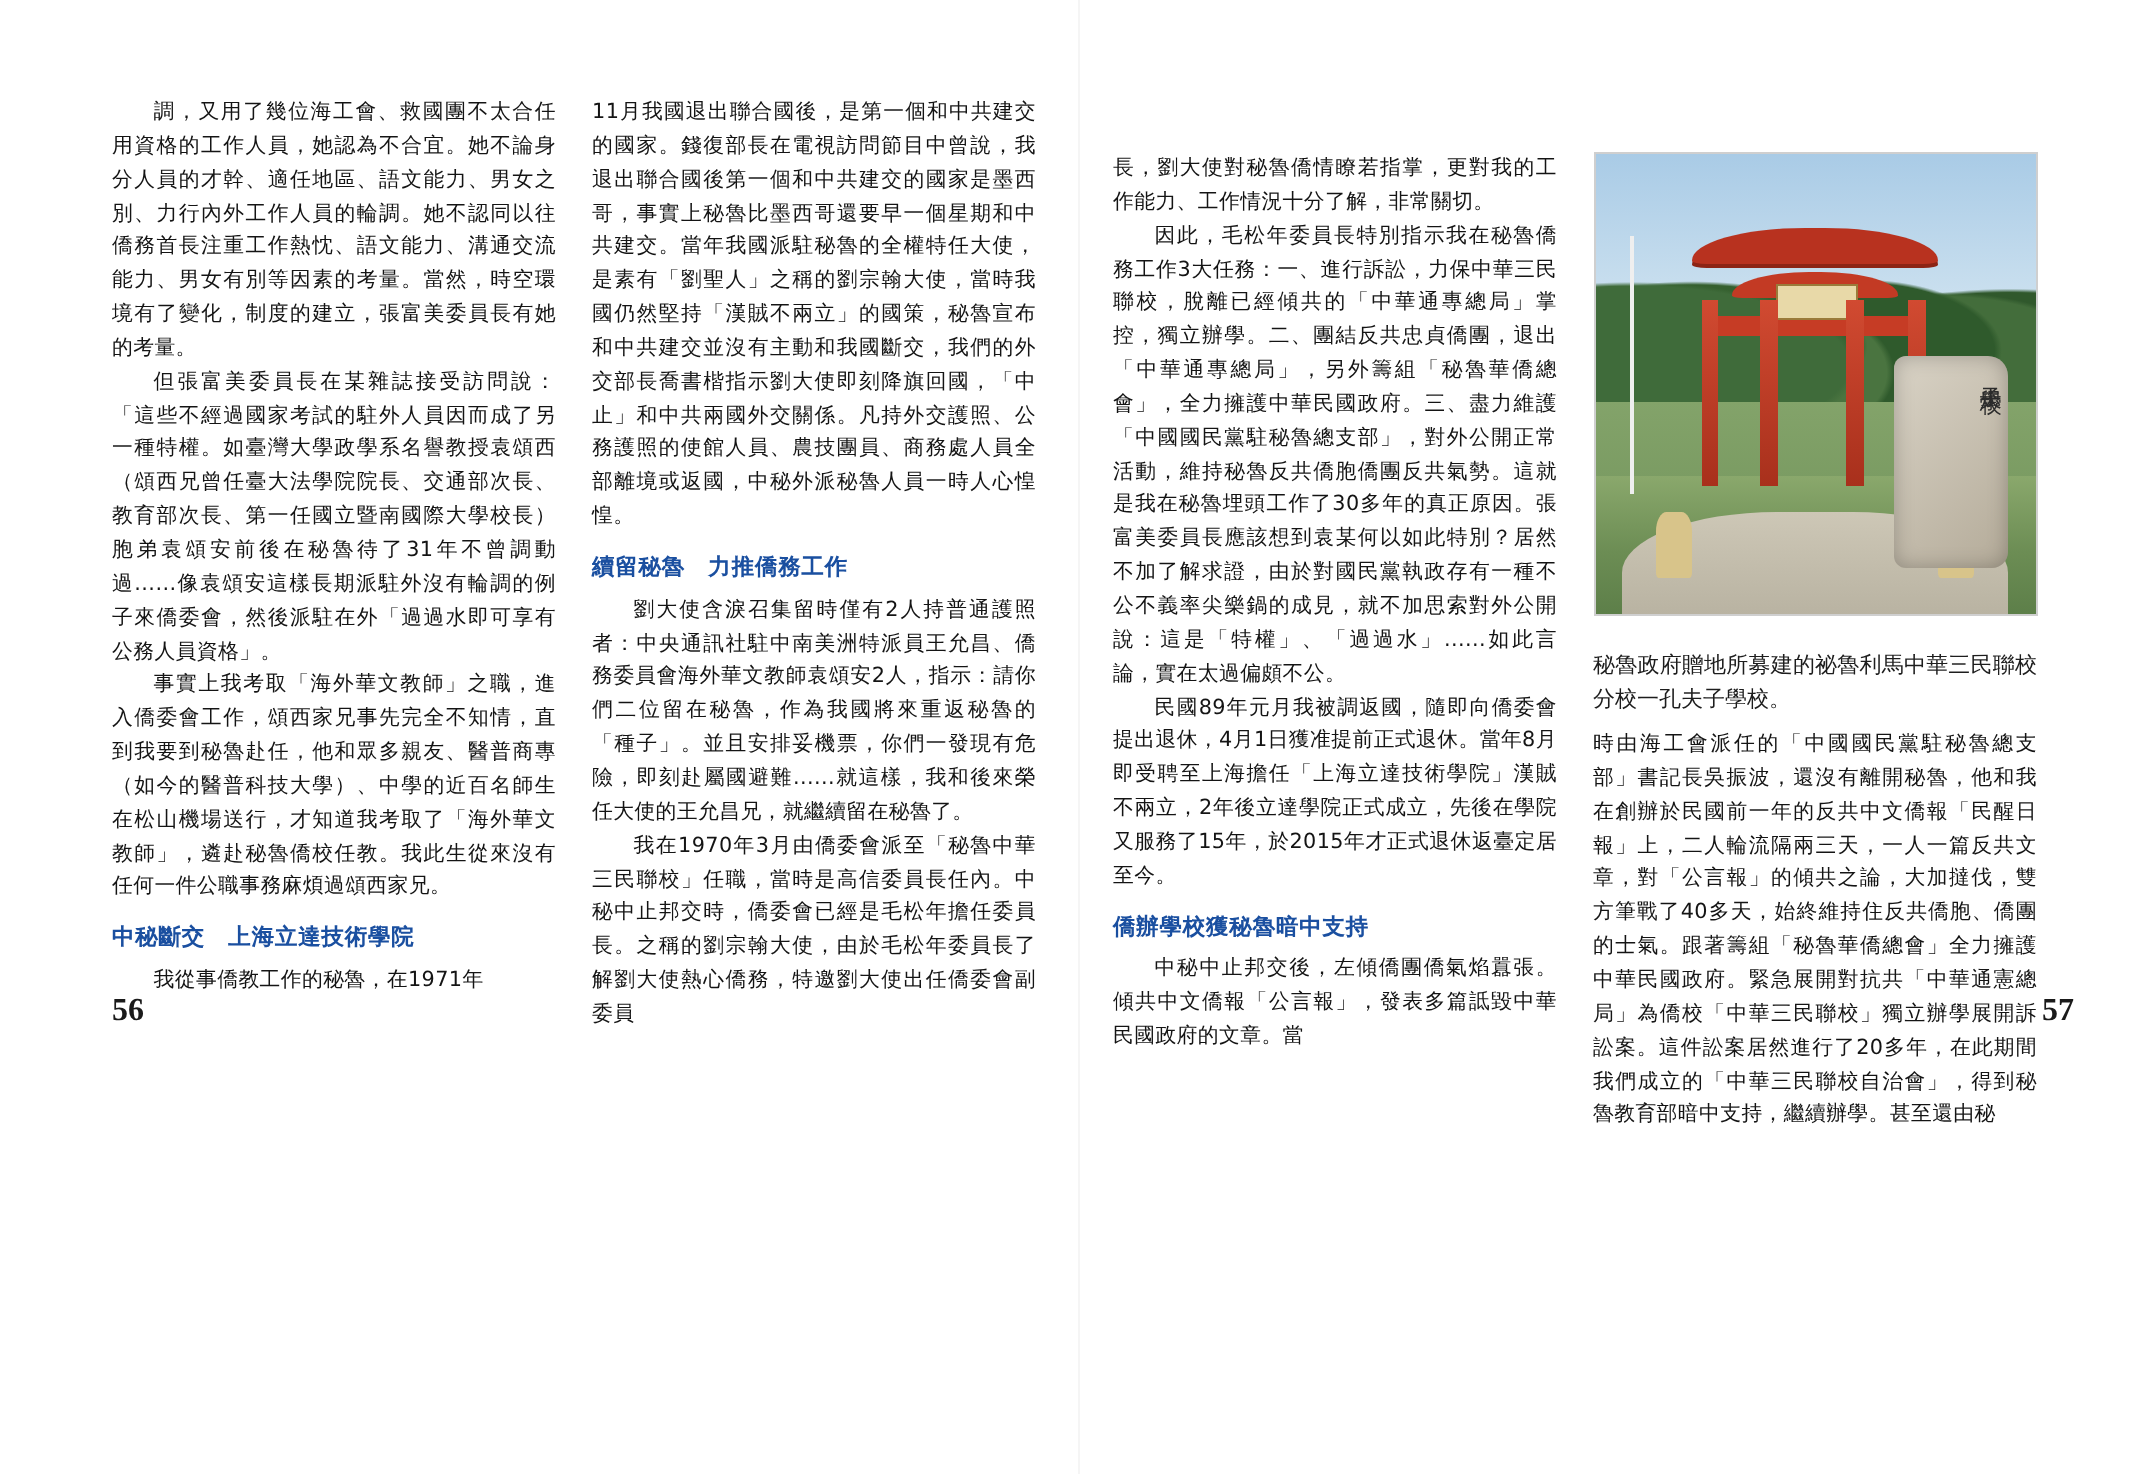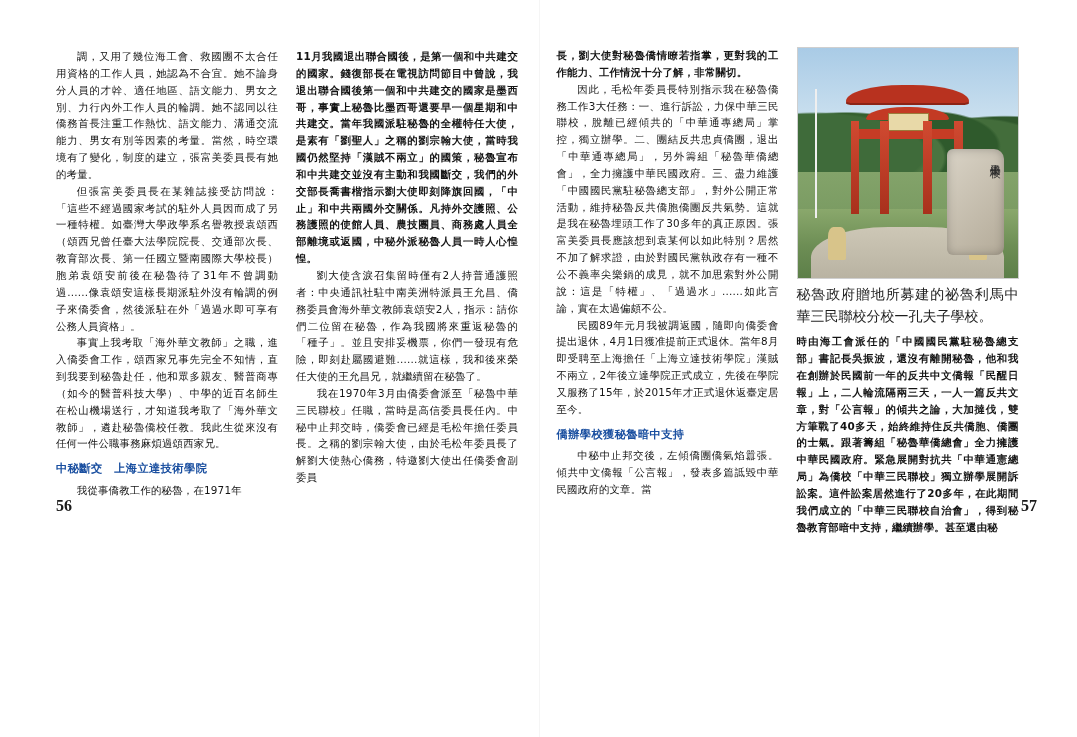--- a/index.html
+++ b/index.html
@@ -20,40 +20,40 @@
     inset: 0;
     display: flex;
   }
   .page {
     position: relative;
     width: 538.5px;
     height: 533px;
     box-sizing: border-box;
   }
   .page-left  { padding: 48px 18px 40px 56px; }
-  .page-right { padding: 47px 56px 40px 18px; }
+  .page-right { padding: 76px 56px 40px 18px; }
 
   .cols {
     display: flex;
     gap: 18px;
     height: 620px;
   }
   .col {
     width: 222px;
     font-size: 10.4px;
     line-height: 1.62;
     text-align: justify;
     color: #141414;
   }
   .col p {
     margin: 0 0 0 0;
     text-indent: 2em;
     letter-spacing: 0.02em;
   }
-  .col p.noindent { text-indent: 0; font-weight: bold; }
+  .col p.noindent { text-indent: 0; }
   .subhead {
     color: #1a4fa0;
     font-weight: bold;
     font-size: 11.2px;
     margin: 9px 0 4px 0;
     letter-spacing: 0.04em;
     line-height: 1.5;
   }
   .folio {
     position: absolute;
@@ -162,25 +162,25 @@
     line-height: 1.05;
     writing-mode: vertical-rl;
     text-orientation: upright;
     padding: 6px 4px;
     box-sizing: border-box;
     letter-spacing: 1px;
     font-family: "DejaVu Sans", sans-serif;
   }
   .caption {
     width: 222px;
-    font-size: 14px;
+    font-size: 11px;
     line-height: 1.55;
     color: #1d1d1d;
     text-align: justify;
-    margin-top: 5px;
+    margin-top: 16px;
   }
   .gutter-shadow {
     position: absolute;
     left: 50%;
     top: 0;
     width: 1px;
     height: 100%;
     background: rgba(0,0,0,0.04);
   }
 </style>
@@ -195,20 +195,21 @@
       <div class="col">
         <p>調，又用了幾位海工會、救國團不太合任用資格的工作人員，她認為不合宜。她不論身分人員的才幹、適任地區、語文能力、男女之別、力行內外工作人員的輪調。她不認同以往僑務首長注重工作熱忱、語文能力、溝通交流能力、男女有別等因素的考量。當然，時空環境有了變化，制度的建立，張富美委員長有她的考量。</p>
         <p>但張富美委員長在某雜誌接受訪問說：「這些不經過國家考試的駐外人員因而成了另一種特權。如臺灣大學政學系名譽教授袁頌西（頌西兄曾任臺大法學院院長、交通部次長、教育部次長、第一任國立暨南國際大學校長）胞弟袁頌安前後在秘魯待了31年不曾調動過......像袁頌安這樣長期派駐外沒有輪調的例子來僑委會，然後派駐在外「過過水即可享有公務人員資格」。</p>
         <p>事實上我考取「海外華文教師」之職，進入僑委會工作，頌西家兄事先完全不知情，直到我要到秘魯赴任，他和眾多親友、醫普商專（如今的醫普科技大學）、中學的近百名師生在松山機場送行，才知道我考取了「海外華文教師」，遴赴秘魯僑校任教。我此生從來沒有任何一件公職事務麻煩過頌西家兄。</p>
         <div class="subhead">中秘斷交　上海立達技術學院</div>
         <p>我從事僑教工作的秘魯，在1971年</p>
       </div>
 
       <div class="col">
         <p class="noindent">11月我國退出聯合國後，是第一個和中共建交的國家。錢復部長在電視訪問節目中曾說，我退出聯合國後第一個和中共建交的國家是墨西哥，事實上秘魯比墨西哥還要早一個星期和中共建交。當年我國派駐秘魯的全權特任大使，是素有「劉聖人」之稱的劉宗翰大使，當時我國仍然堅持「漢賊不兩立」的國策，秘魯宣布和中共建交並沒有主動和我國斷交，我們的外交部長喬書楷指示劉大使即刻降旗回國，「中止」和中共兩國外交關係。凡持外交護照、公務護照的使館人員、農技團員、商務處人員全部離境或返國，中秘外派秘魯人員一時人心惶惶。</p>
+        <div class="subhead">續留秘魯　力推僑務工作</div>
         <p>劉大使含淚召集留時僅有2人持普通護照者：中央通訊社駐中南美洲特派員王允昌、僑務委員會海外華文教師袁頌安2人，指示：請你們二位留在秘魯，作為我國將來重返秘魯的「種子」。並且安排妥機票，你們一發現有危險，即刻赴屬國避難......就這樣，我和後來榮任大使的王允昌兄，就繼續留在秘魯了。</p>
         <p>我在1970年3月由僑委會派至「秘魯中華三民聯校」任職，當時是高信委員長任內。中秘中止邦交時，僑委會已經是毛松年擔任委員長。之稱的劉宗翰大使，由於毛松年委員長了解劉大使熱心僑務，特邀劉大使出任僑委會副委員</p>
       </div>
 
     </div>
     <div class="folio folio-left">56</div>
   </div>
 
   <div class="gutter-shadow"></div>
 

